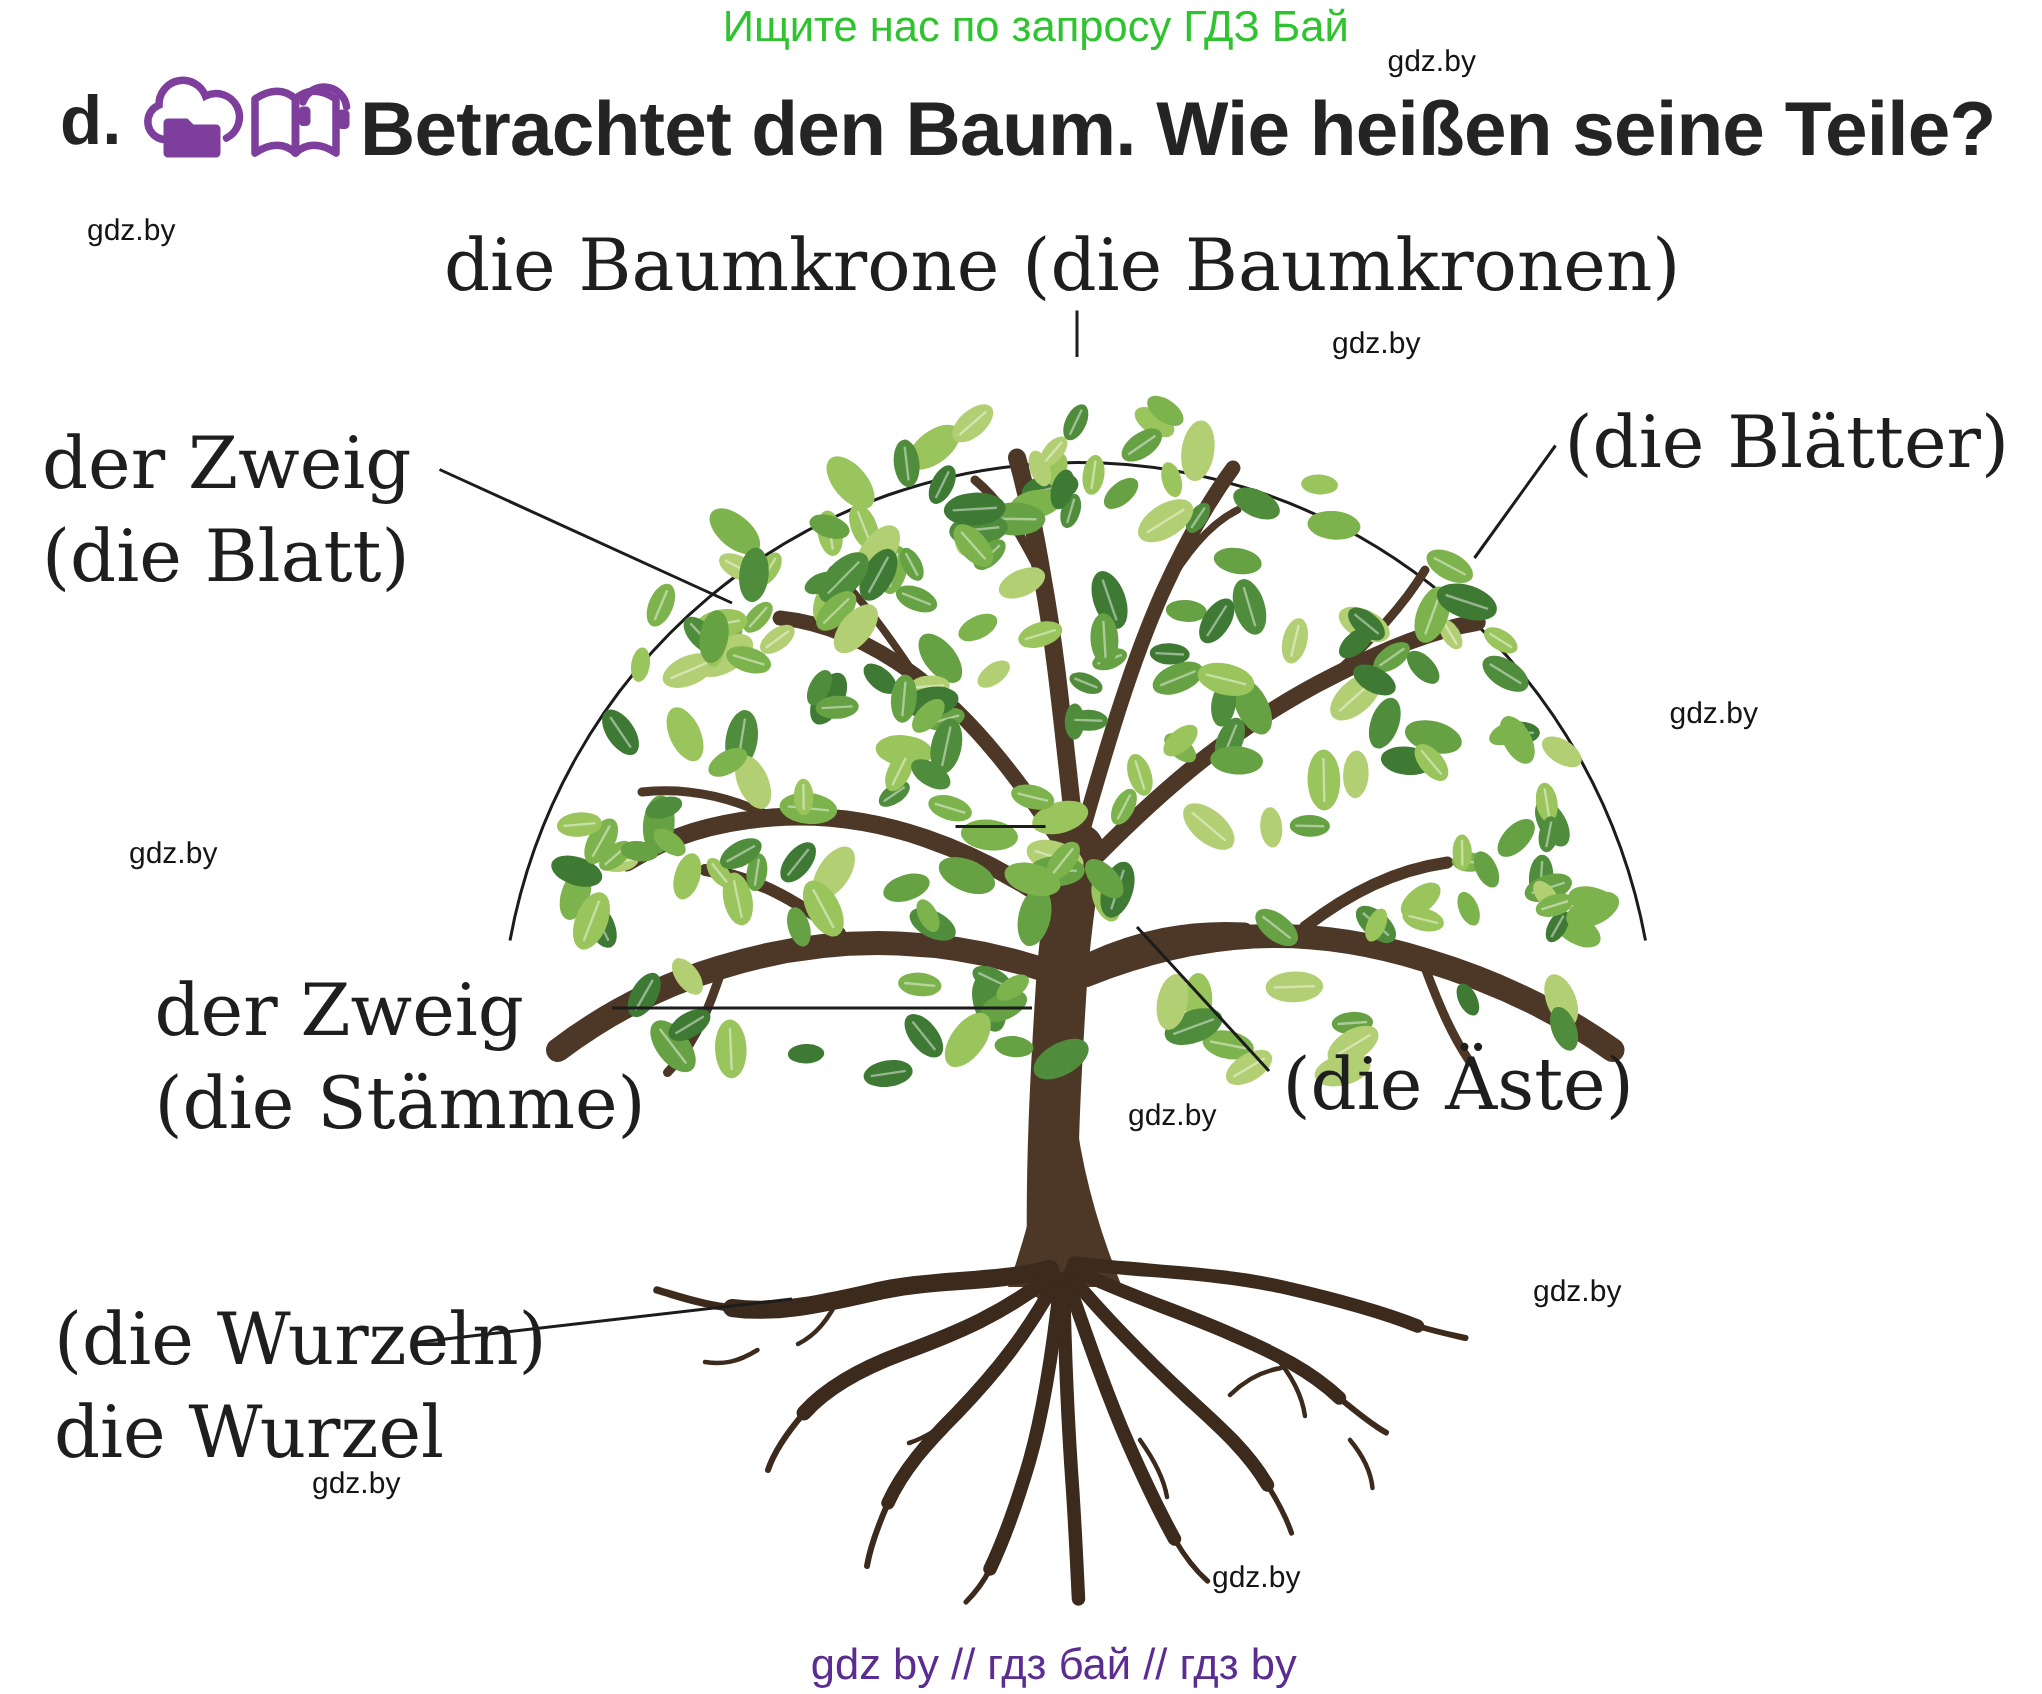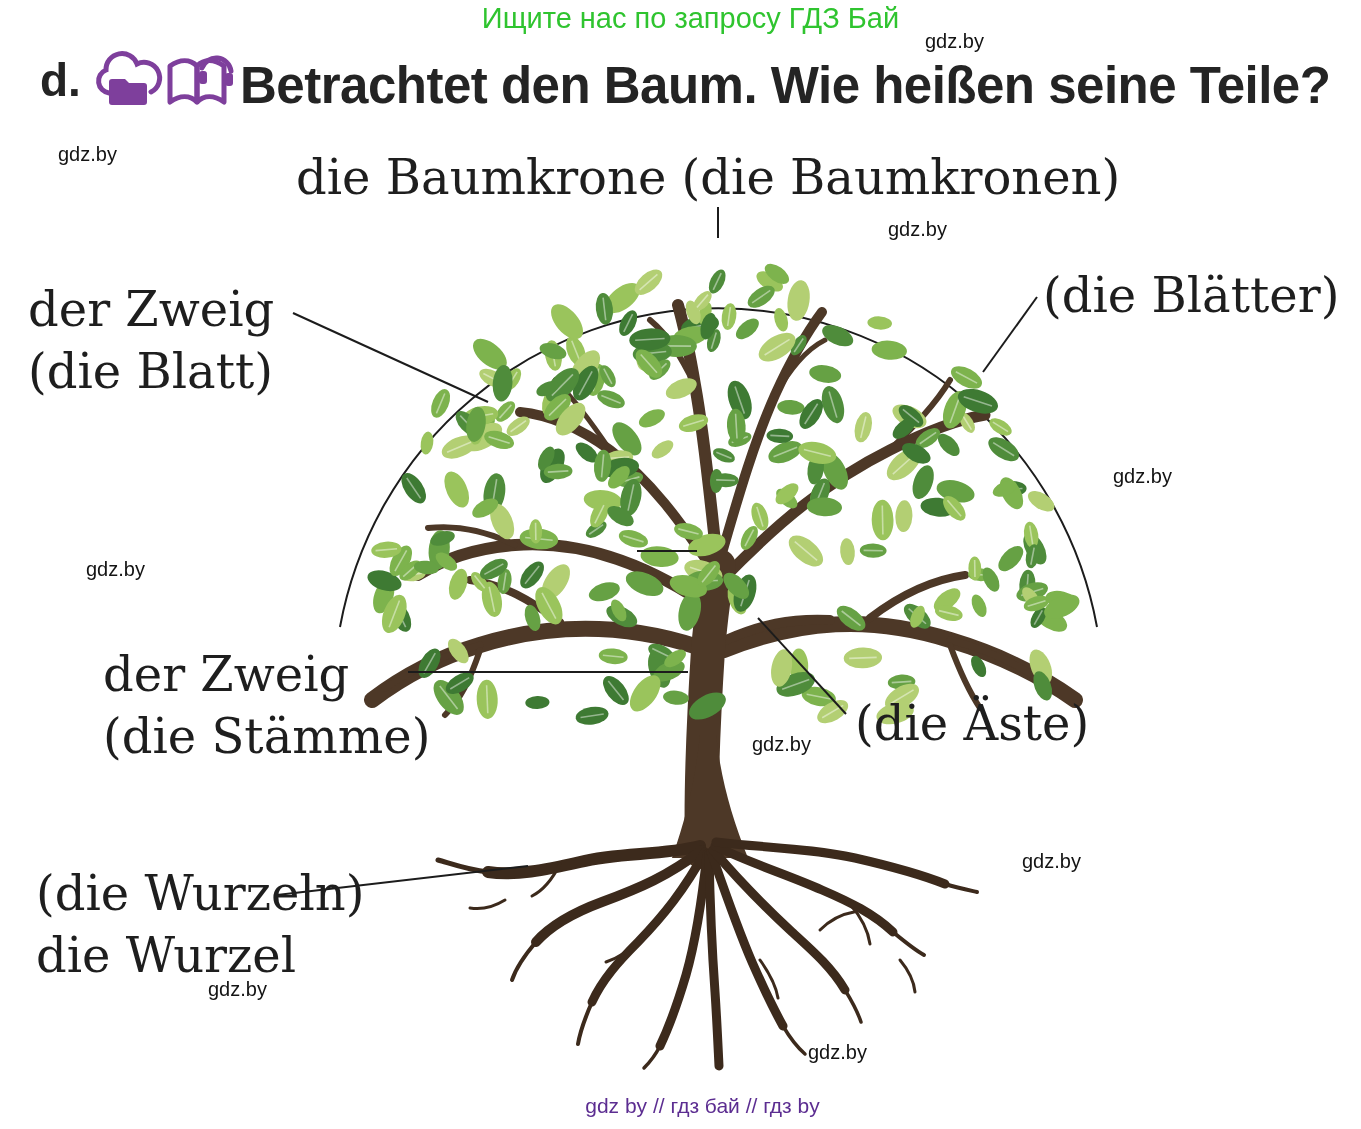--- a/index.html
+++ b/index.html
@@ -20,21 +20,21 @@
   .question{
     position:absolute;left:240px;top:56px;font-size:51px;font-weight:bold;
     color:#242424;letter-spacing:-0.5px;white-space:nowrap;
   }
   .serif-label{
     position:absolute;font-family:"DejaVu Serif",serif;font-size:48px;
     line-height:62px;color:#1e1e1e;white-space:nowrap;
   }
   .footer{
     position:absolute;left:0;right:0;top:1094px;text-align:center;
-    font-size:21px;color:var(--purpleText,#5c2d91);margin-left:44px;
+    font-size:29px;color:var(--purpleText,#5c2d91);margin-left:44px;
   }
   svg.scene{position:absolute;left:0;top:0;}
   .icon{position:absolute;}
   .pstroke{stroke:var(--purple,#7e3f9c);fill:none;}
   .pfill{fill:var(--purple,#7e3f9c);}
   .ink{stroke:#1c1c1c;fill:none;}
   .woodg{stroke:var(--wood,#4d3827);fill:none;}
   .woodfill{fill:var(--wood,#4d3827);}
   .rootg{stroke:var(--root,#3c2a1c);fill:none;}
 </style>

